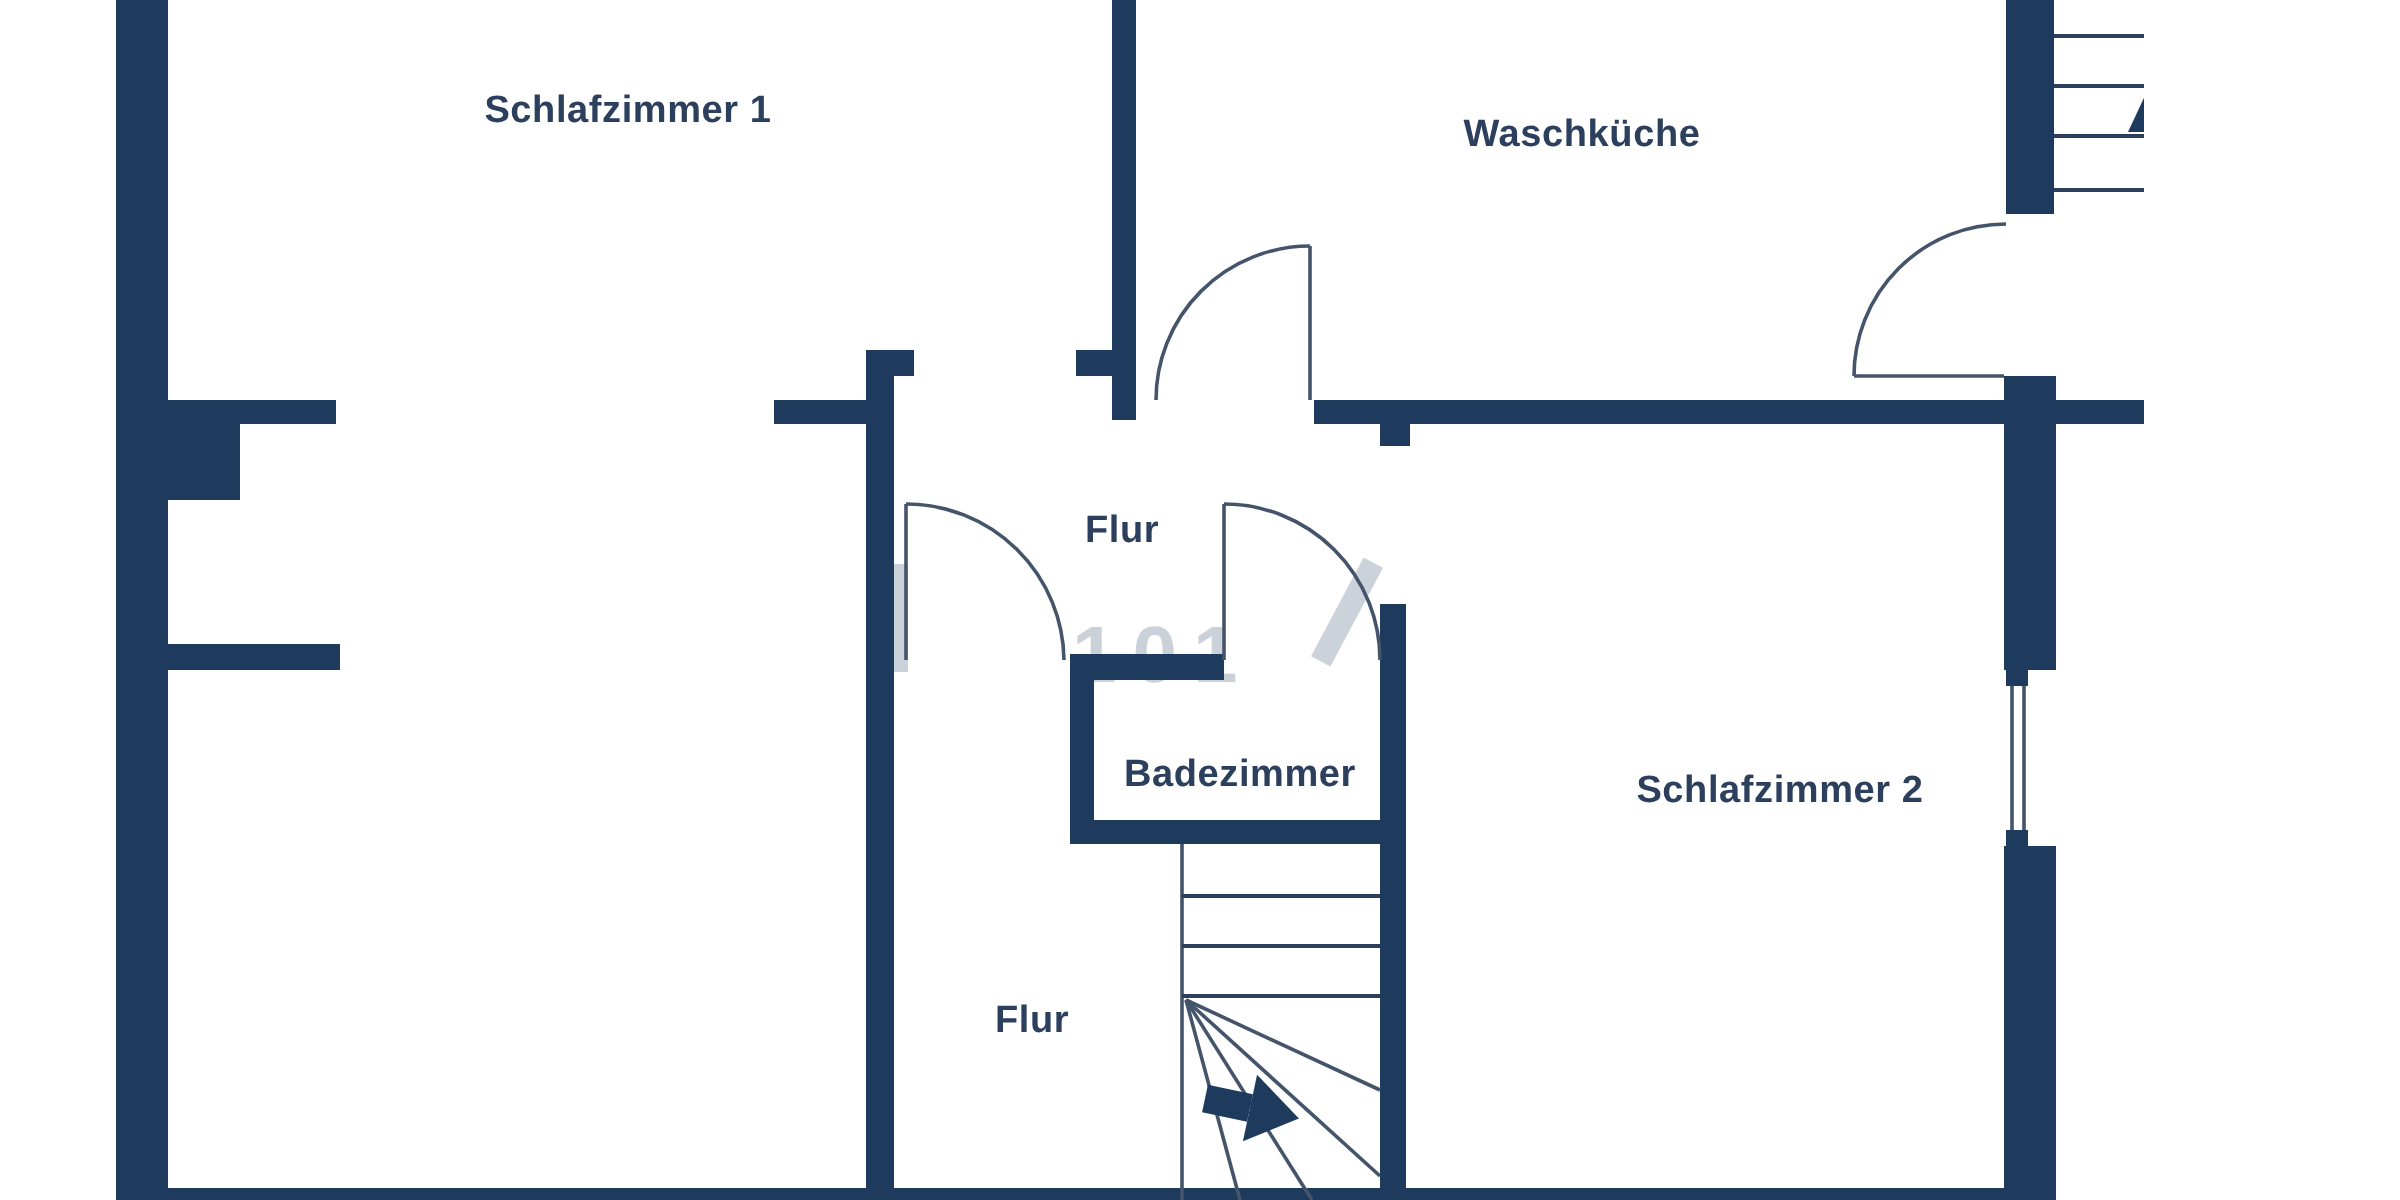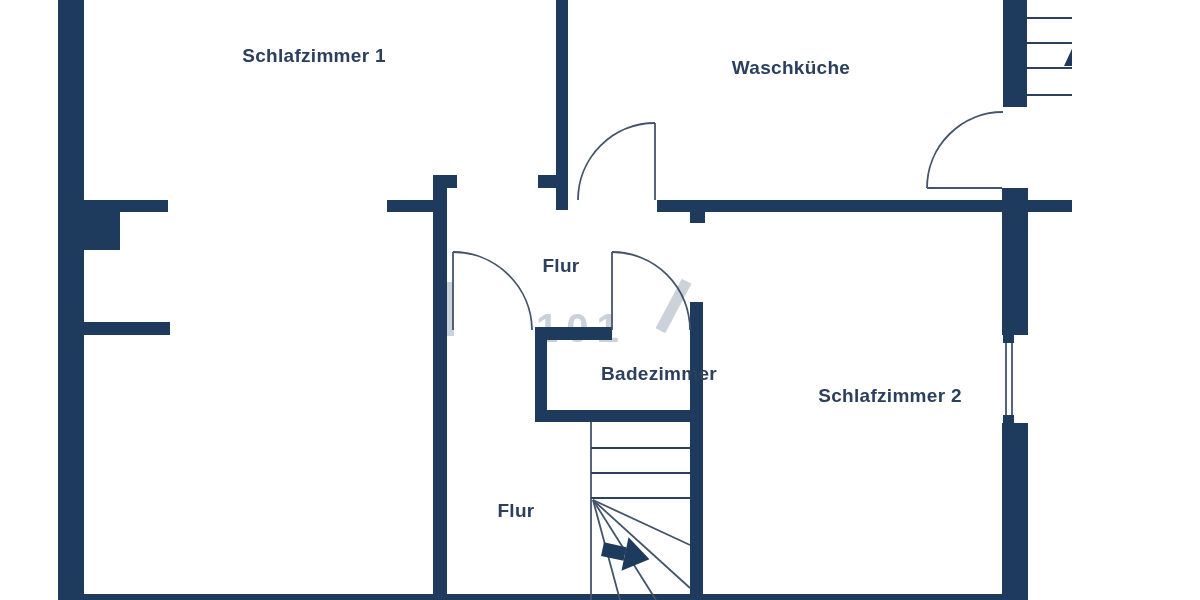--- a/index.html
+++ b/index.html
@@ -35,21 +35,21 @@
   svg.overlay{position:absolute;left:0;top:0;}
   .thin{stroke:var(--line);stroke-width:1.8;fill:none;}
   .tread{stroke:var(--label);stroke-width:2;fill:none;}
   .arrow{fill:var(--wall);stroke:none;}
   .wcap{fill:var(--wall);}
   
   .l-s1{left:314px;top:56px;}
   .l-wk{left:791px;top:68px;}
   .l-fm{left:561px;top:266px;}
   .l-ak{left:257px;top:398px;}
-  .l-bz{left:620px;top:374px;margin-left:39px;}
+  .l-bz{left:620px;top:388px;}
   .l-s2{left:858px;top:396px;margin-left:32px;}
   .l-fu{left:516px;top:511px;}
 </style>
 </head>
 <body>
 
 <div class="plan">
 
   <div class="wm wm-bar" style="left:437px;top:282px;width:17px;height:54px;opacity:.85;"></div>
   <div class="wm wm-text" style="left:536px;top:306px;opacity:.85;">101</div>

